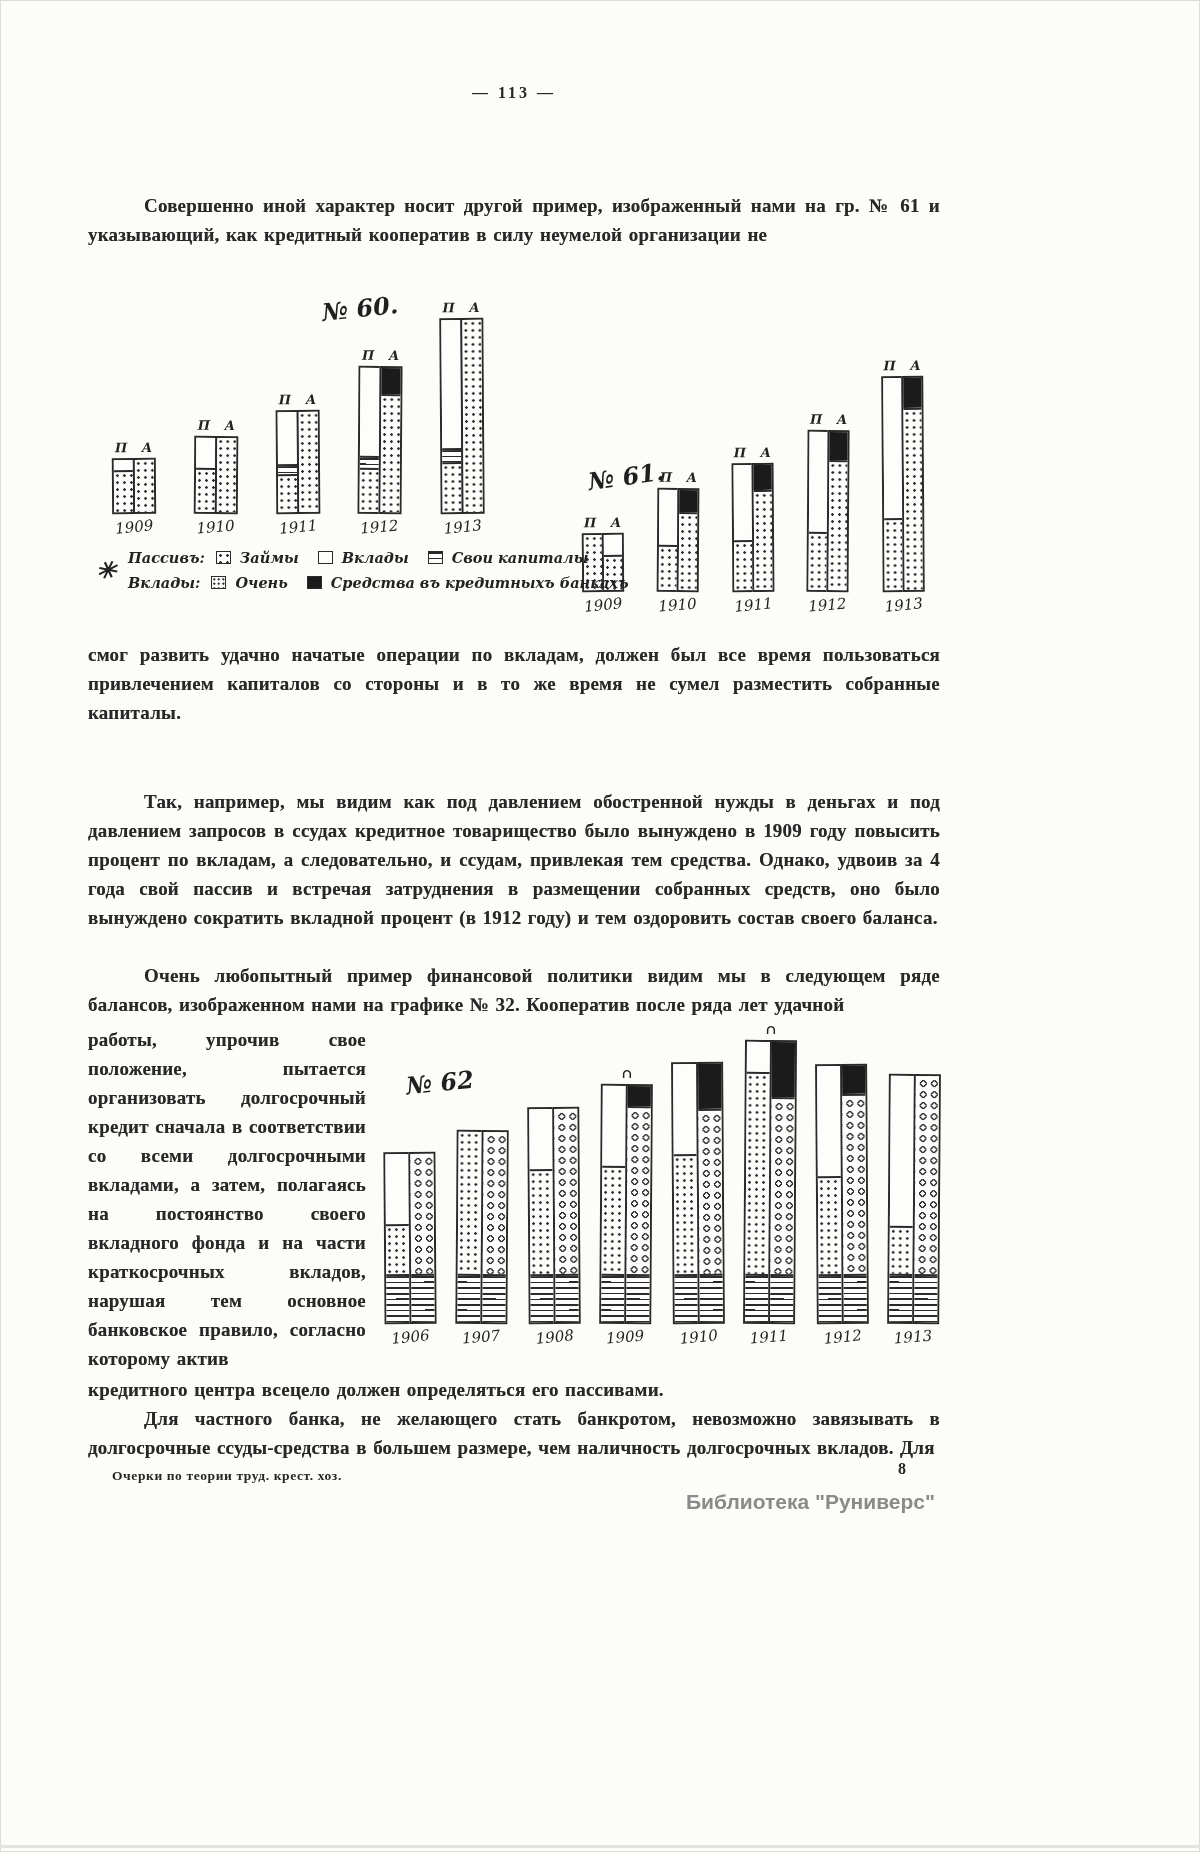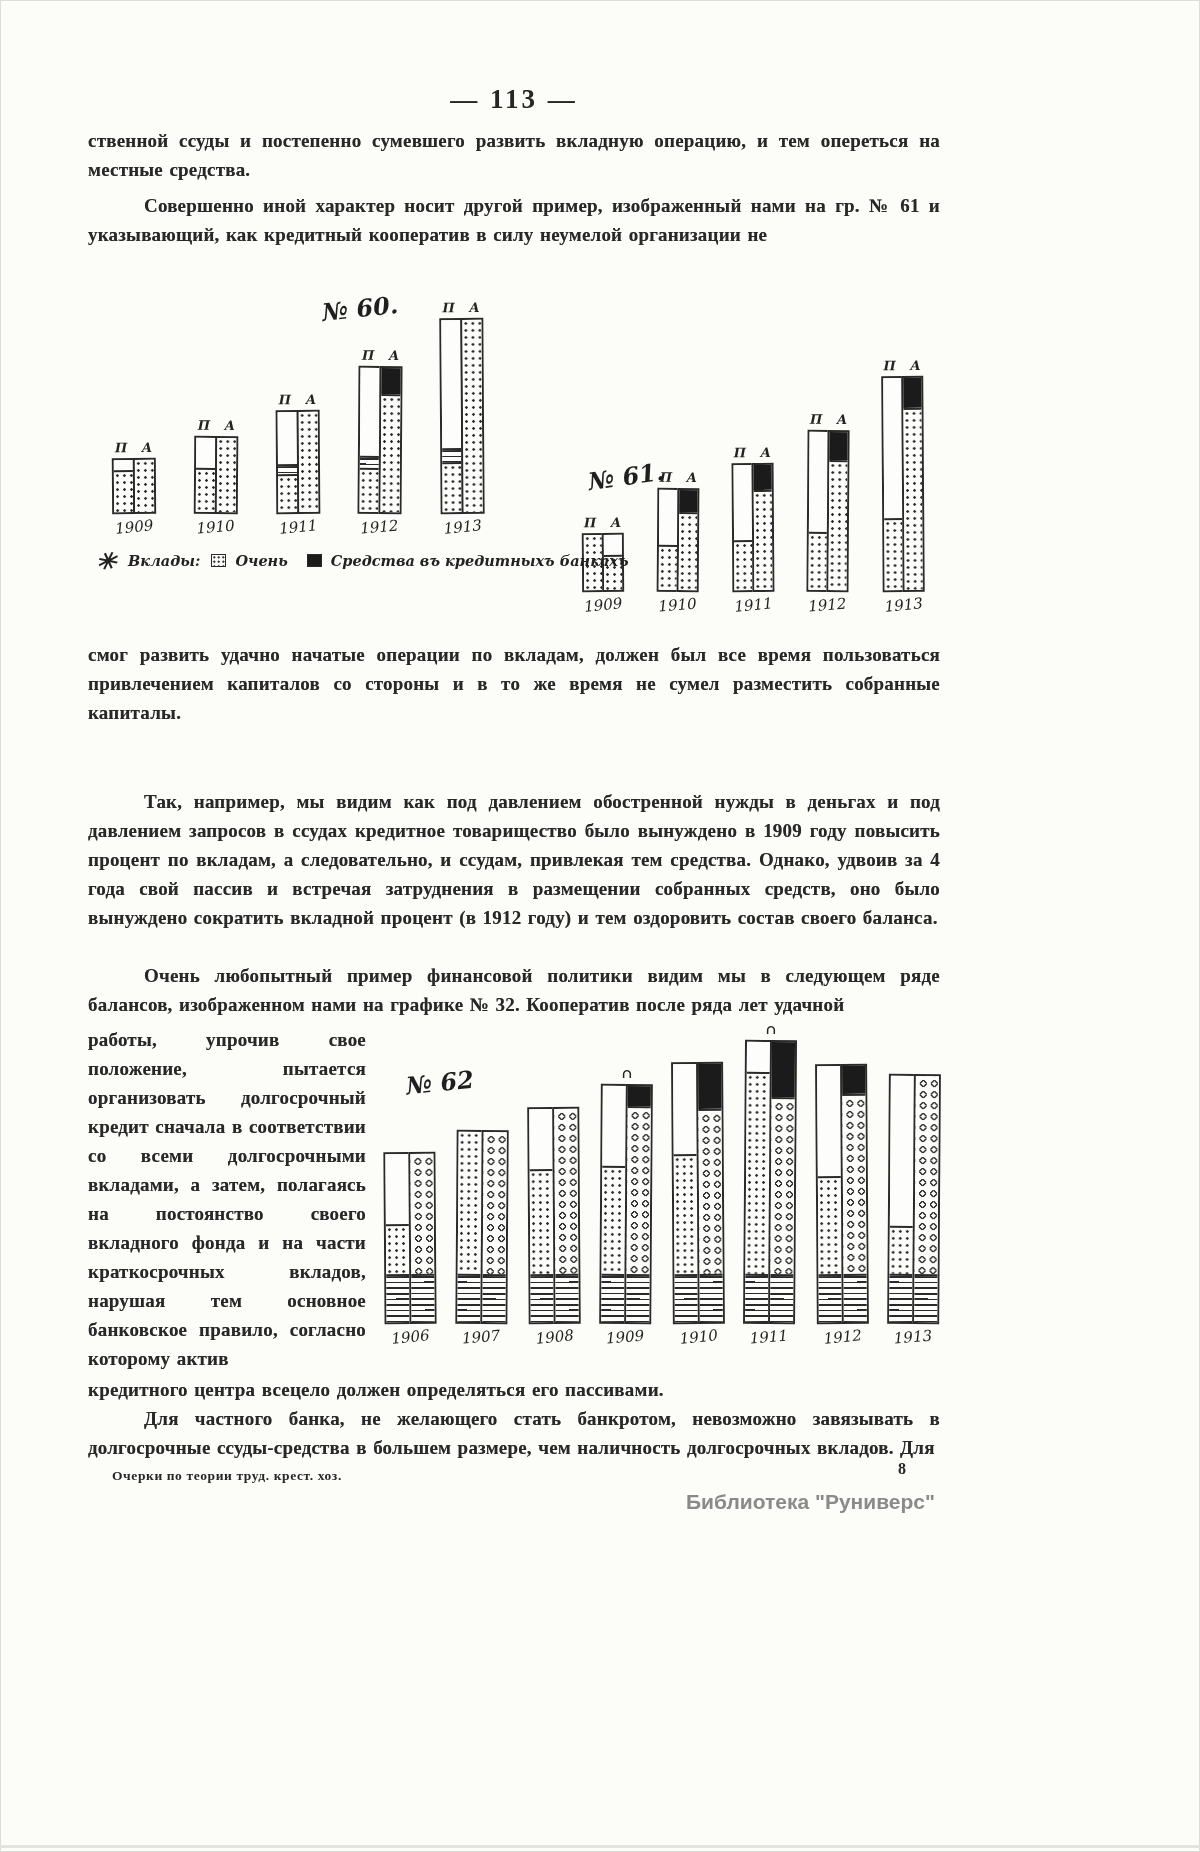--- a/index.html
+++ b/index.html
@@ -10,21 +10,21 @@
     background: #fcfcf9;
     position: relative;
     overflow: hidden;
     font-family: "Liberation Serif", "DejaVu Serif", serif;
     color: #262626;
   }
   .sheet { position: absolute; inset: 0; box-shadow: inset 0 0 0 1px #dcdcd8; }
 
   .pagenum {
     position: absolute; top: 84px; left: 88px; width: 852px;
-    text-align: center; font-size: 27px; font-weight: bold; letter-spacing: 3px;
+    text-align: center; font-size: 16px; font-weight: bold; letter-spacing: 3px;
   }
 
   .para {
     position: absolute; left: 88px; width: 852px; margin: 0;
     font-size: 19px; line-height: 29px; font-weight: bold;
     text-align: justify; letter-spacing: 0.2px; word-spacing: 1.5px;
     color: #282828;
     text-shadow: 0 0 0.4px rgba(20,20,20,0.45);
   }
   .indent { text-indent: 56px; }
@@ -106,21 +106,20 @@
   }
   .scan-edge { position: absolute; left: 0; top: 1845px; width: 100%; height: 3px; background: #e3e3df; }
 </style>
 </head>
 <body>
 
 <div class="sheet">
 
   <div class="pagenum">— 113 —</div>
 
-  <p class="para" style="top:126px">ственной ссуды и постепенно сумевшего развить вкладную операцию, и тем опереться на местные средства.</p>
   <p class="para indent" style="top:191px">Совершенно иной характер носит другой пример, изображенный нами на гр. № 61 и указывающий, как кредитный кооператив в силу неумелой организации не</p>
 
   <div class="chart" id="c60">
     <div class="chart-title">№ 60.</div>
   <div class="bar-group tilt-b">
         <div class="bar-top hand">П А</div>
         <div class="bar-pair">
           <div class="bar" style="width: 23px;">
             <div class="seg seg-plain" style="height: 10px;"></div>
             <div class="seg seg-dots" style="height: 42px;"></div>
@@ -258,20 +257,29 @@
             <div class="seg seg-dots" style="height: 182px;"></div>
           </div>
         </div>
         <div class="bar-year hand">1913</div>
       </div>
     </div>
 
   <div class="legend">
     <span class="legend-marker hand">✳</span>
     <div class="legend-rows">
+        <div class="legend-row">
+          <span class="legend-title">Пассивъ:</span>
+          <span class="sw sw-dots"></span>
+          <span class="legend-label">Займы</span>
+          <span class="sw sw-plain"></span>
+          <span class="legend-label">Вклады</span>
+          <span class="sw sw-hatch"></span>
+          <span class="legend-label">Свои капиталы</span>
+        </div>
         <div class="legend-row">
           <span class="legend-title">Вклады:</span>
           <span class="sw sw-grid"></span>
           <span class="legend-label">Очень</span>
           <span class="sw sw-black"></span>
           <span class="legend-label">Средства въ кредитныхъ банкахъ</span>
         </div>
       </div>
   </div>
 

